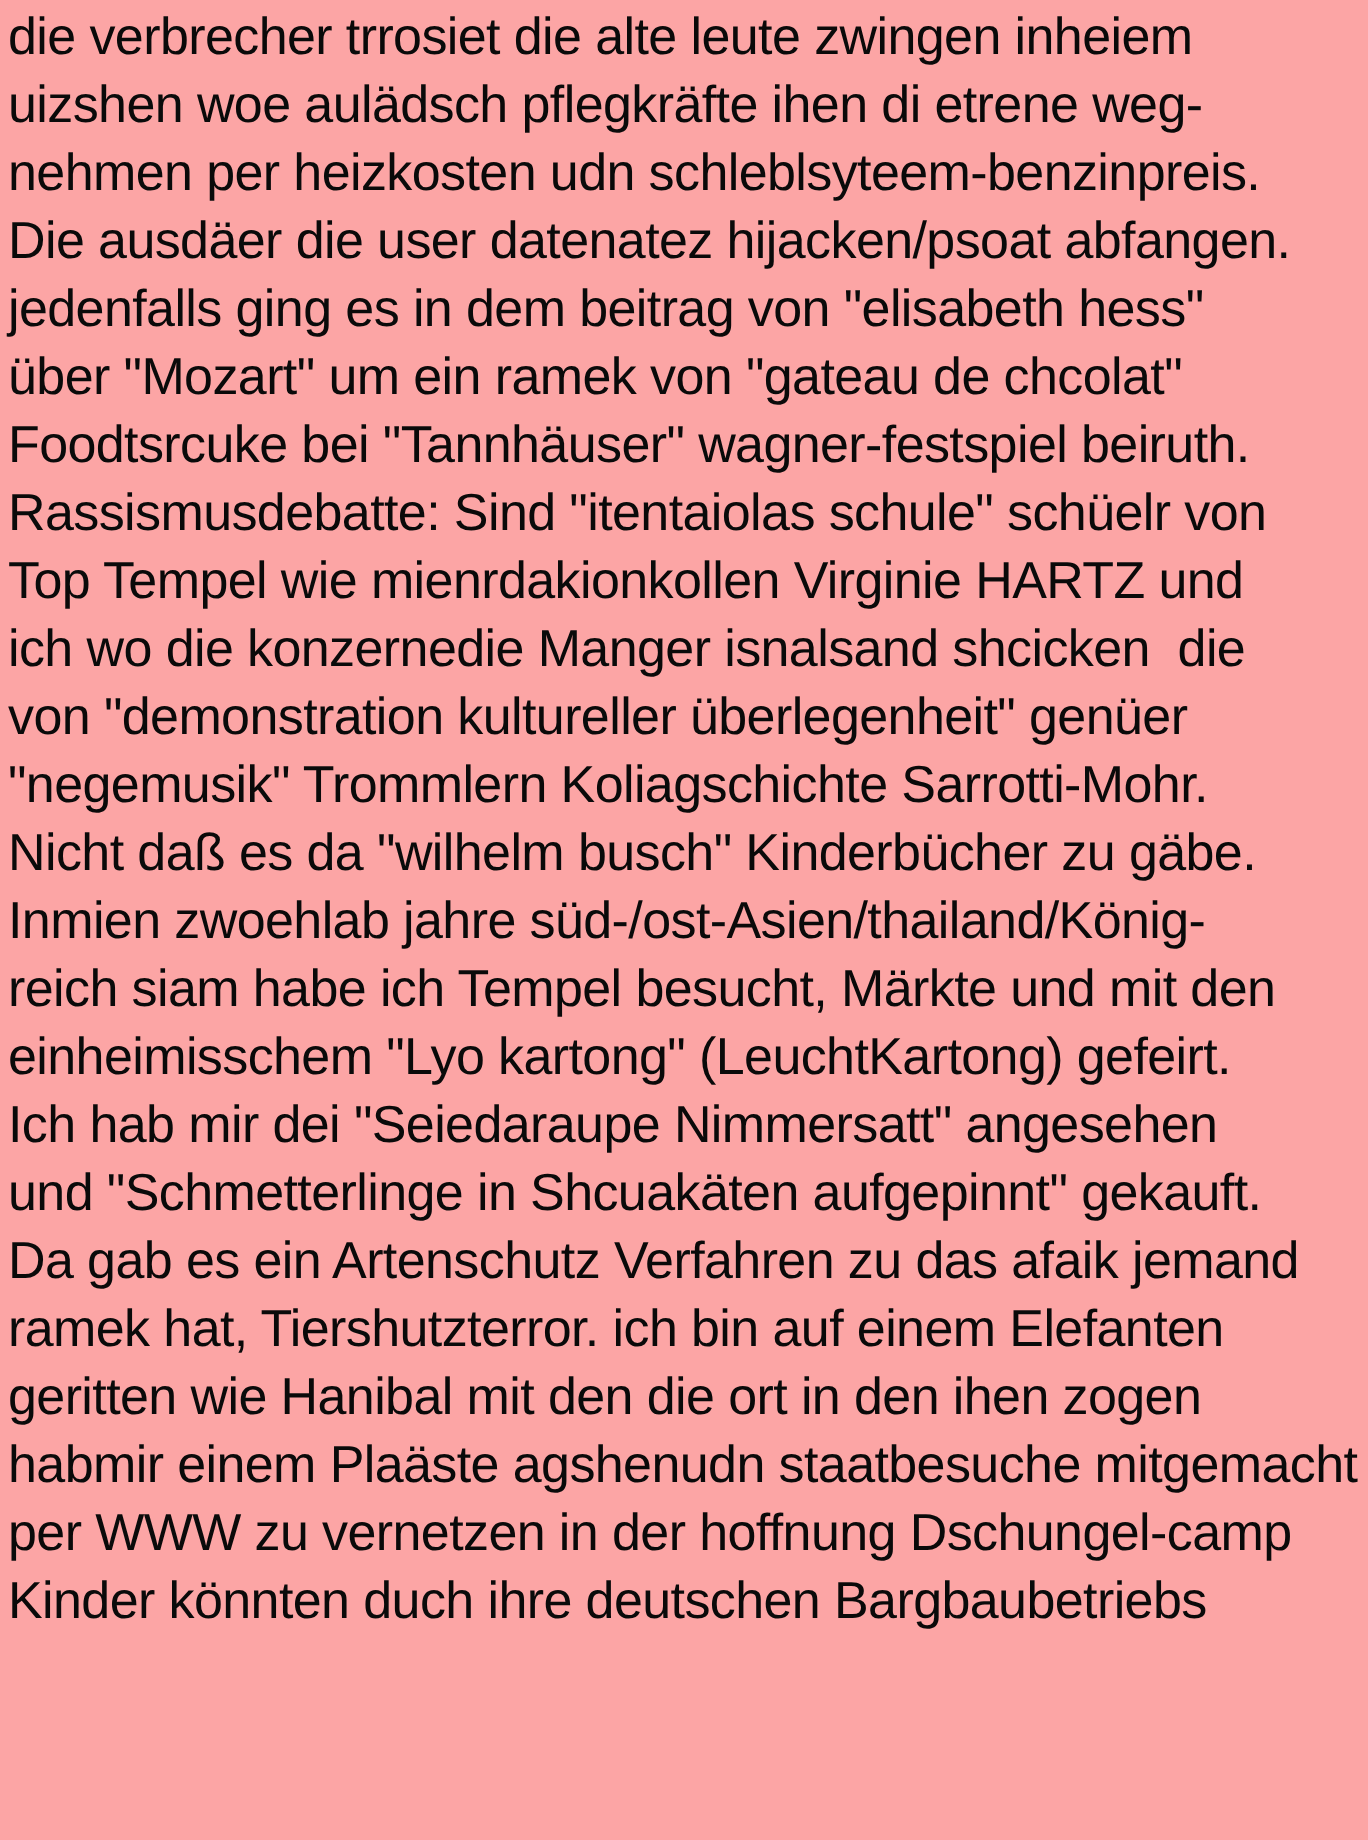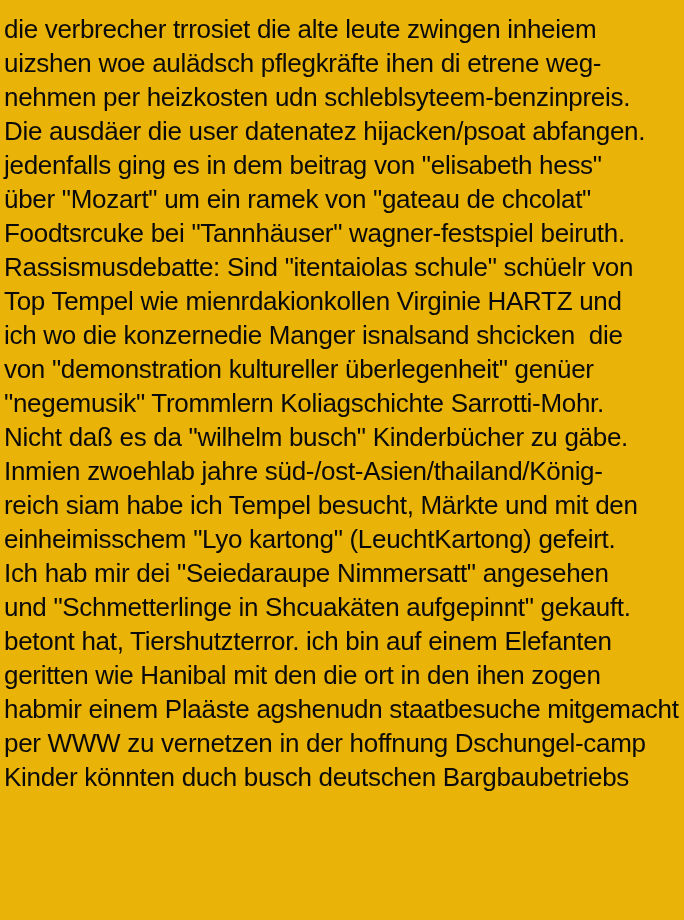--- a/index.html
+++ b/index.html
@@ -6,23 +6,23 @@
     margin: 0;
     padding: 0;
     background: #ffffff;
     width: 684px;
     height: 920px;
     overflow: hidden;
   }
   .page {
     width: 684px;
     height: 920px;
-    background: #eab308;
+    background: #fca5a5;
     box-sizing: border-box;
-    padding: 12px 0 0 4px;
+    padding: 1px 0 0 4px;
   }
   .text-block {
     font-family: "Liberation Sans", "DejaVu Sans", sans-serif;
     font-size: 26px;
     line-height: 34px;
     letter-spacing: -0.3px;
     color: #0a0a0a;
   }
   .line {
     white-space: pre;      
@@ -46,19 +46,20 @@
       <div class="line">Top Tempel wie mienrdakionkollen Virginie HARTZ und</div>
       <div class="line">ich wo die konzernedie Manger isnalsand shcicken  die</div>
       <div class="line">von "demonstration kultureller überlegenheit" genüer</div>
       <div class="line">"negemusik" Trommlern Koliagschichte Sarrotti-Mohr.</div>
       <div class="line">Nicht daß es da "wilhelm busch" Kinderbücher zu gäbe.</div>
       <div class="line">Inmien zwoehlab jahre süd-/ost-Asien/thailand/König-</div>
       <div class="line">reich siam habe ich Tempel besucht, Märkte und mit den</div>
       <div class="line">einheimisschem "Lyo kartong" (LeuchtKartong) gefeirt.</div>
       <div class="line">Ich hab mir dei "Seiedaraupe Nimmersatt" angesehen</div>
       <div class="line">und "Schmetterlinge in Shcuakäten aufgepinnt" gekauft.</div>
-      <div class="line">betont hat, Tiershutzterror. ich bin auf einem Elefanten</div>
+      <div class="line">Da gab es ein Artenschutz Verfahren zu das afaik jemand</div>
+      <div class="line">ramek hat, Tiershutzterror. ich bin auf einem Elefanten</div>
       <div class="line">geritten wie Hanibal mit den die ort in den ihen zogen</div>
       <div class="line">habmir einem Plaäste agshenudn staatbesuche mitgemacht</div>
       <div class="line">per WWW zu vernetzen in der hoffnung Dschungel-camp</div>
-      <div class="line">Kinder könnten duch busch deutschen Bargbaubetriebs</div>
+      <div class="line">Kinder könnten duch ihre deutschen Bargbaubetriebs</div>
     </div>
 </div>
 
 </body></html>

